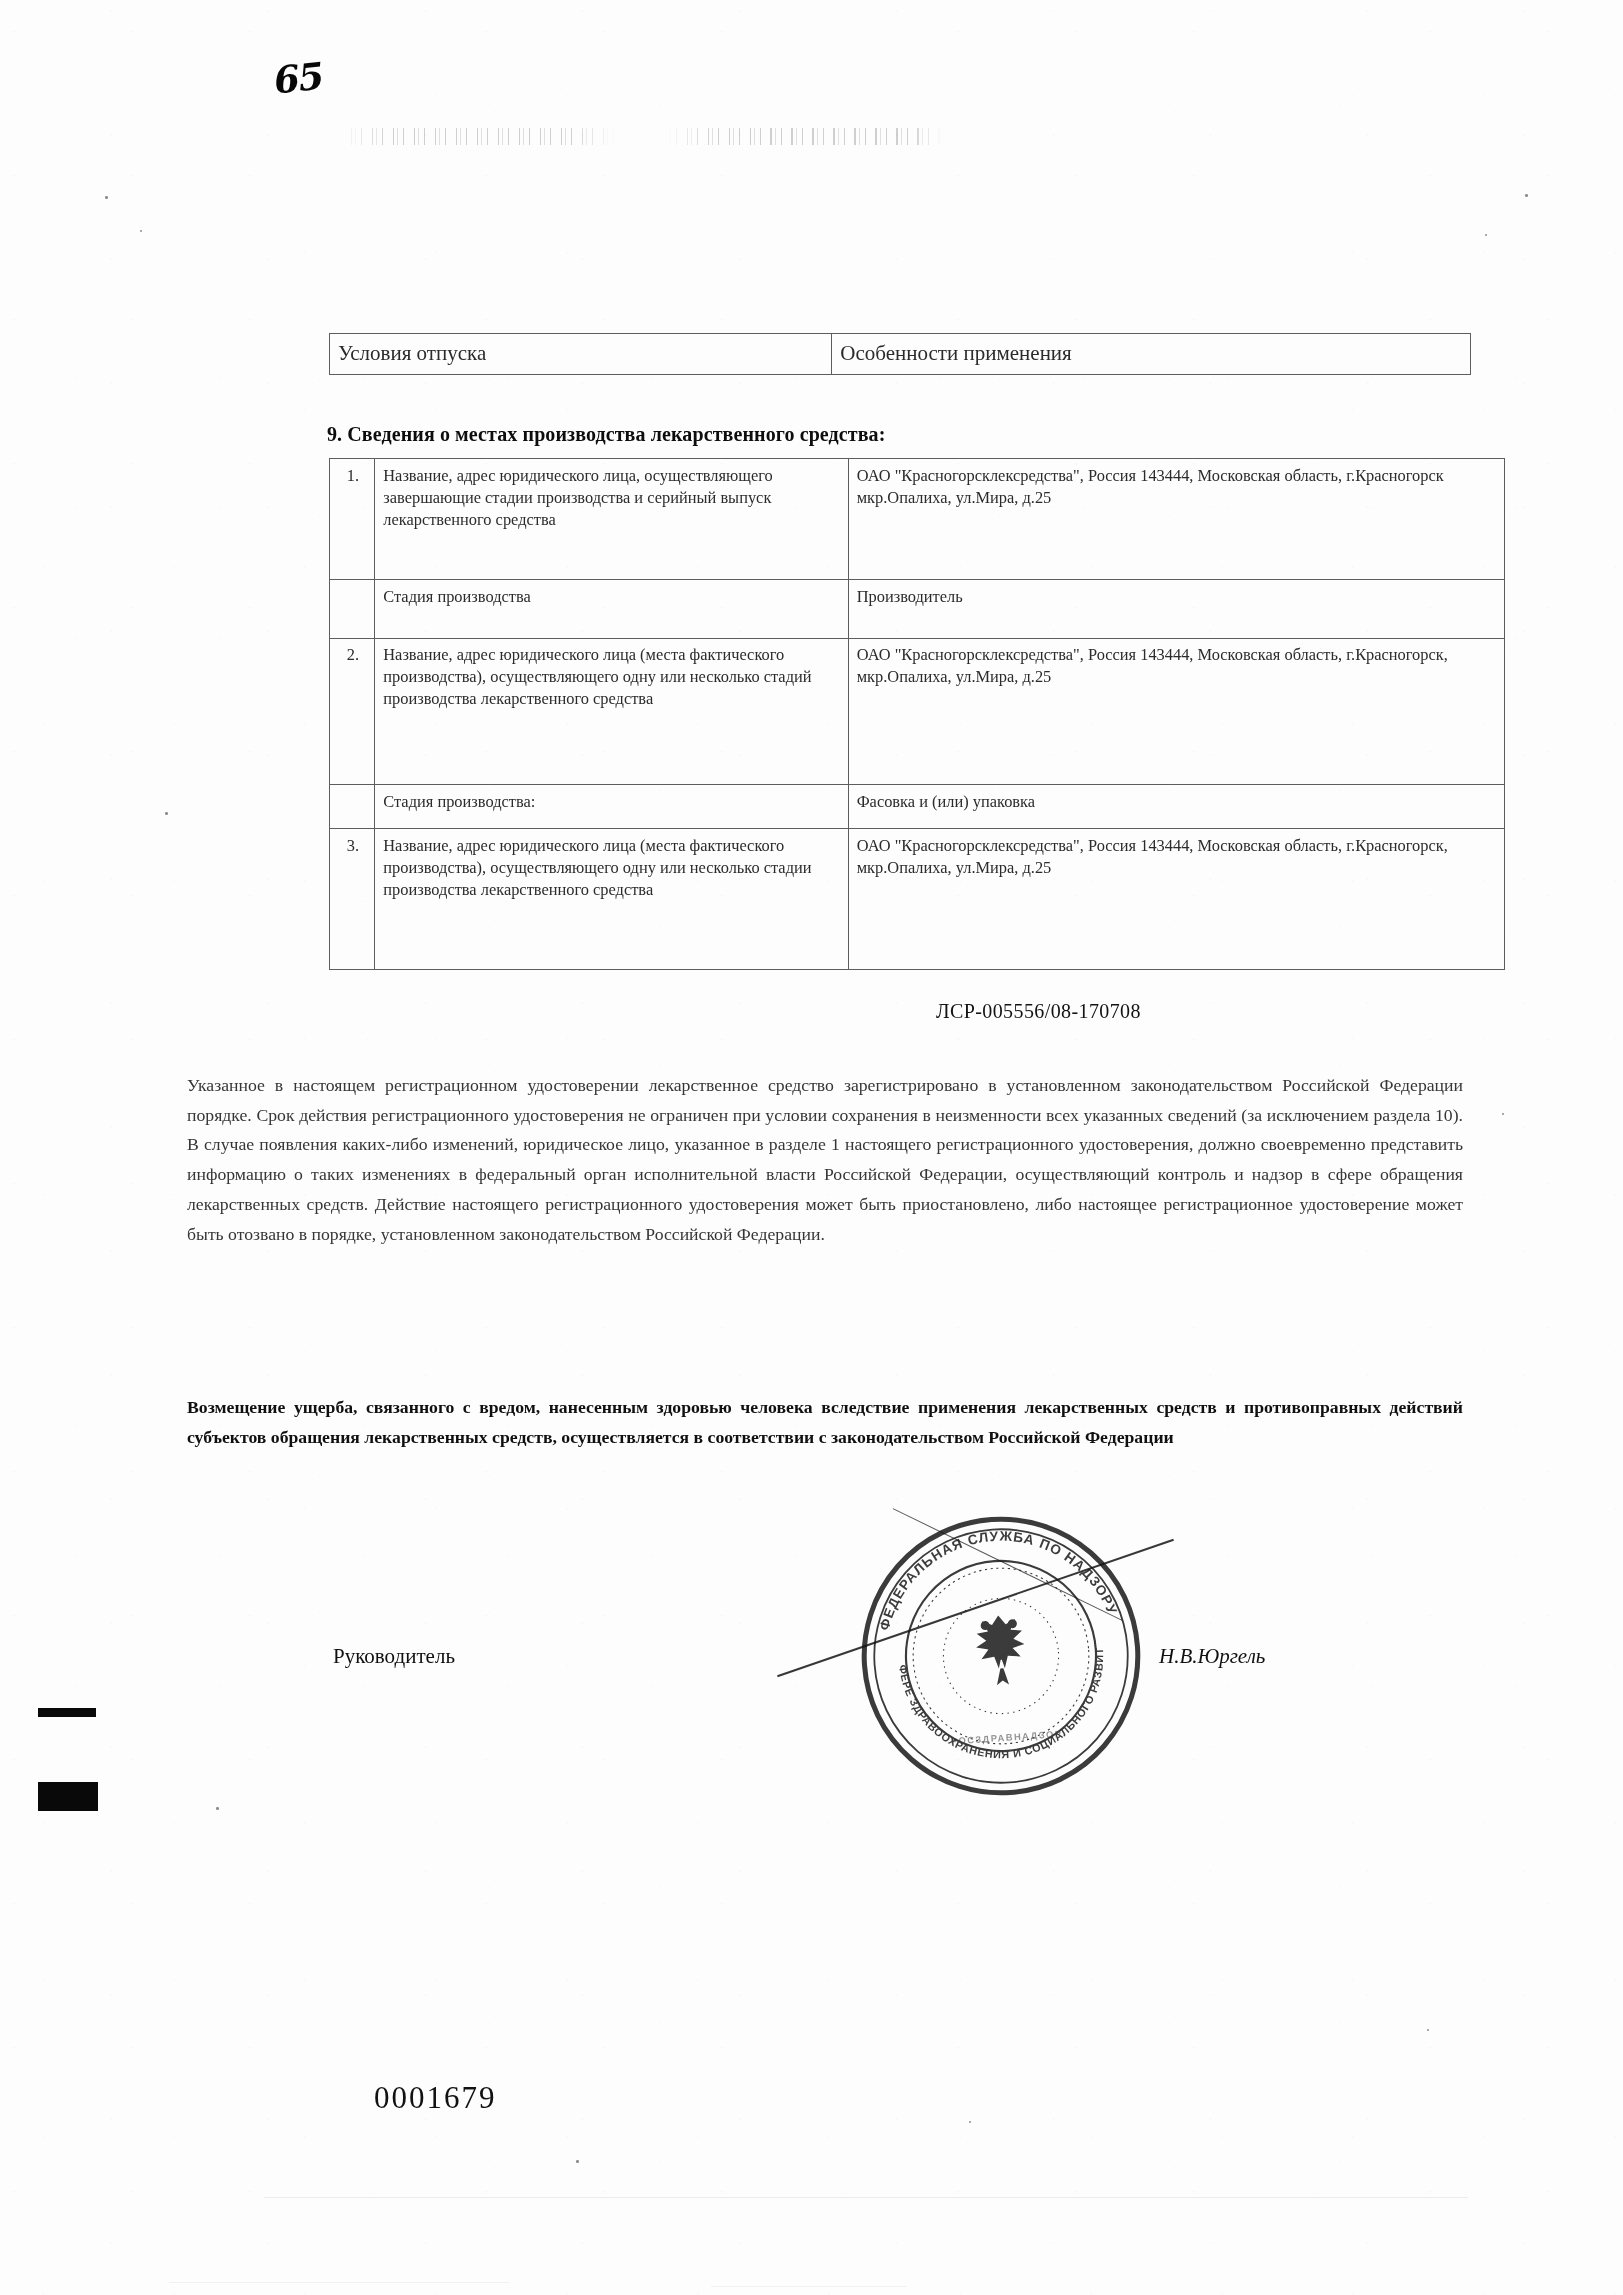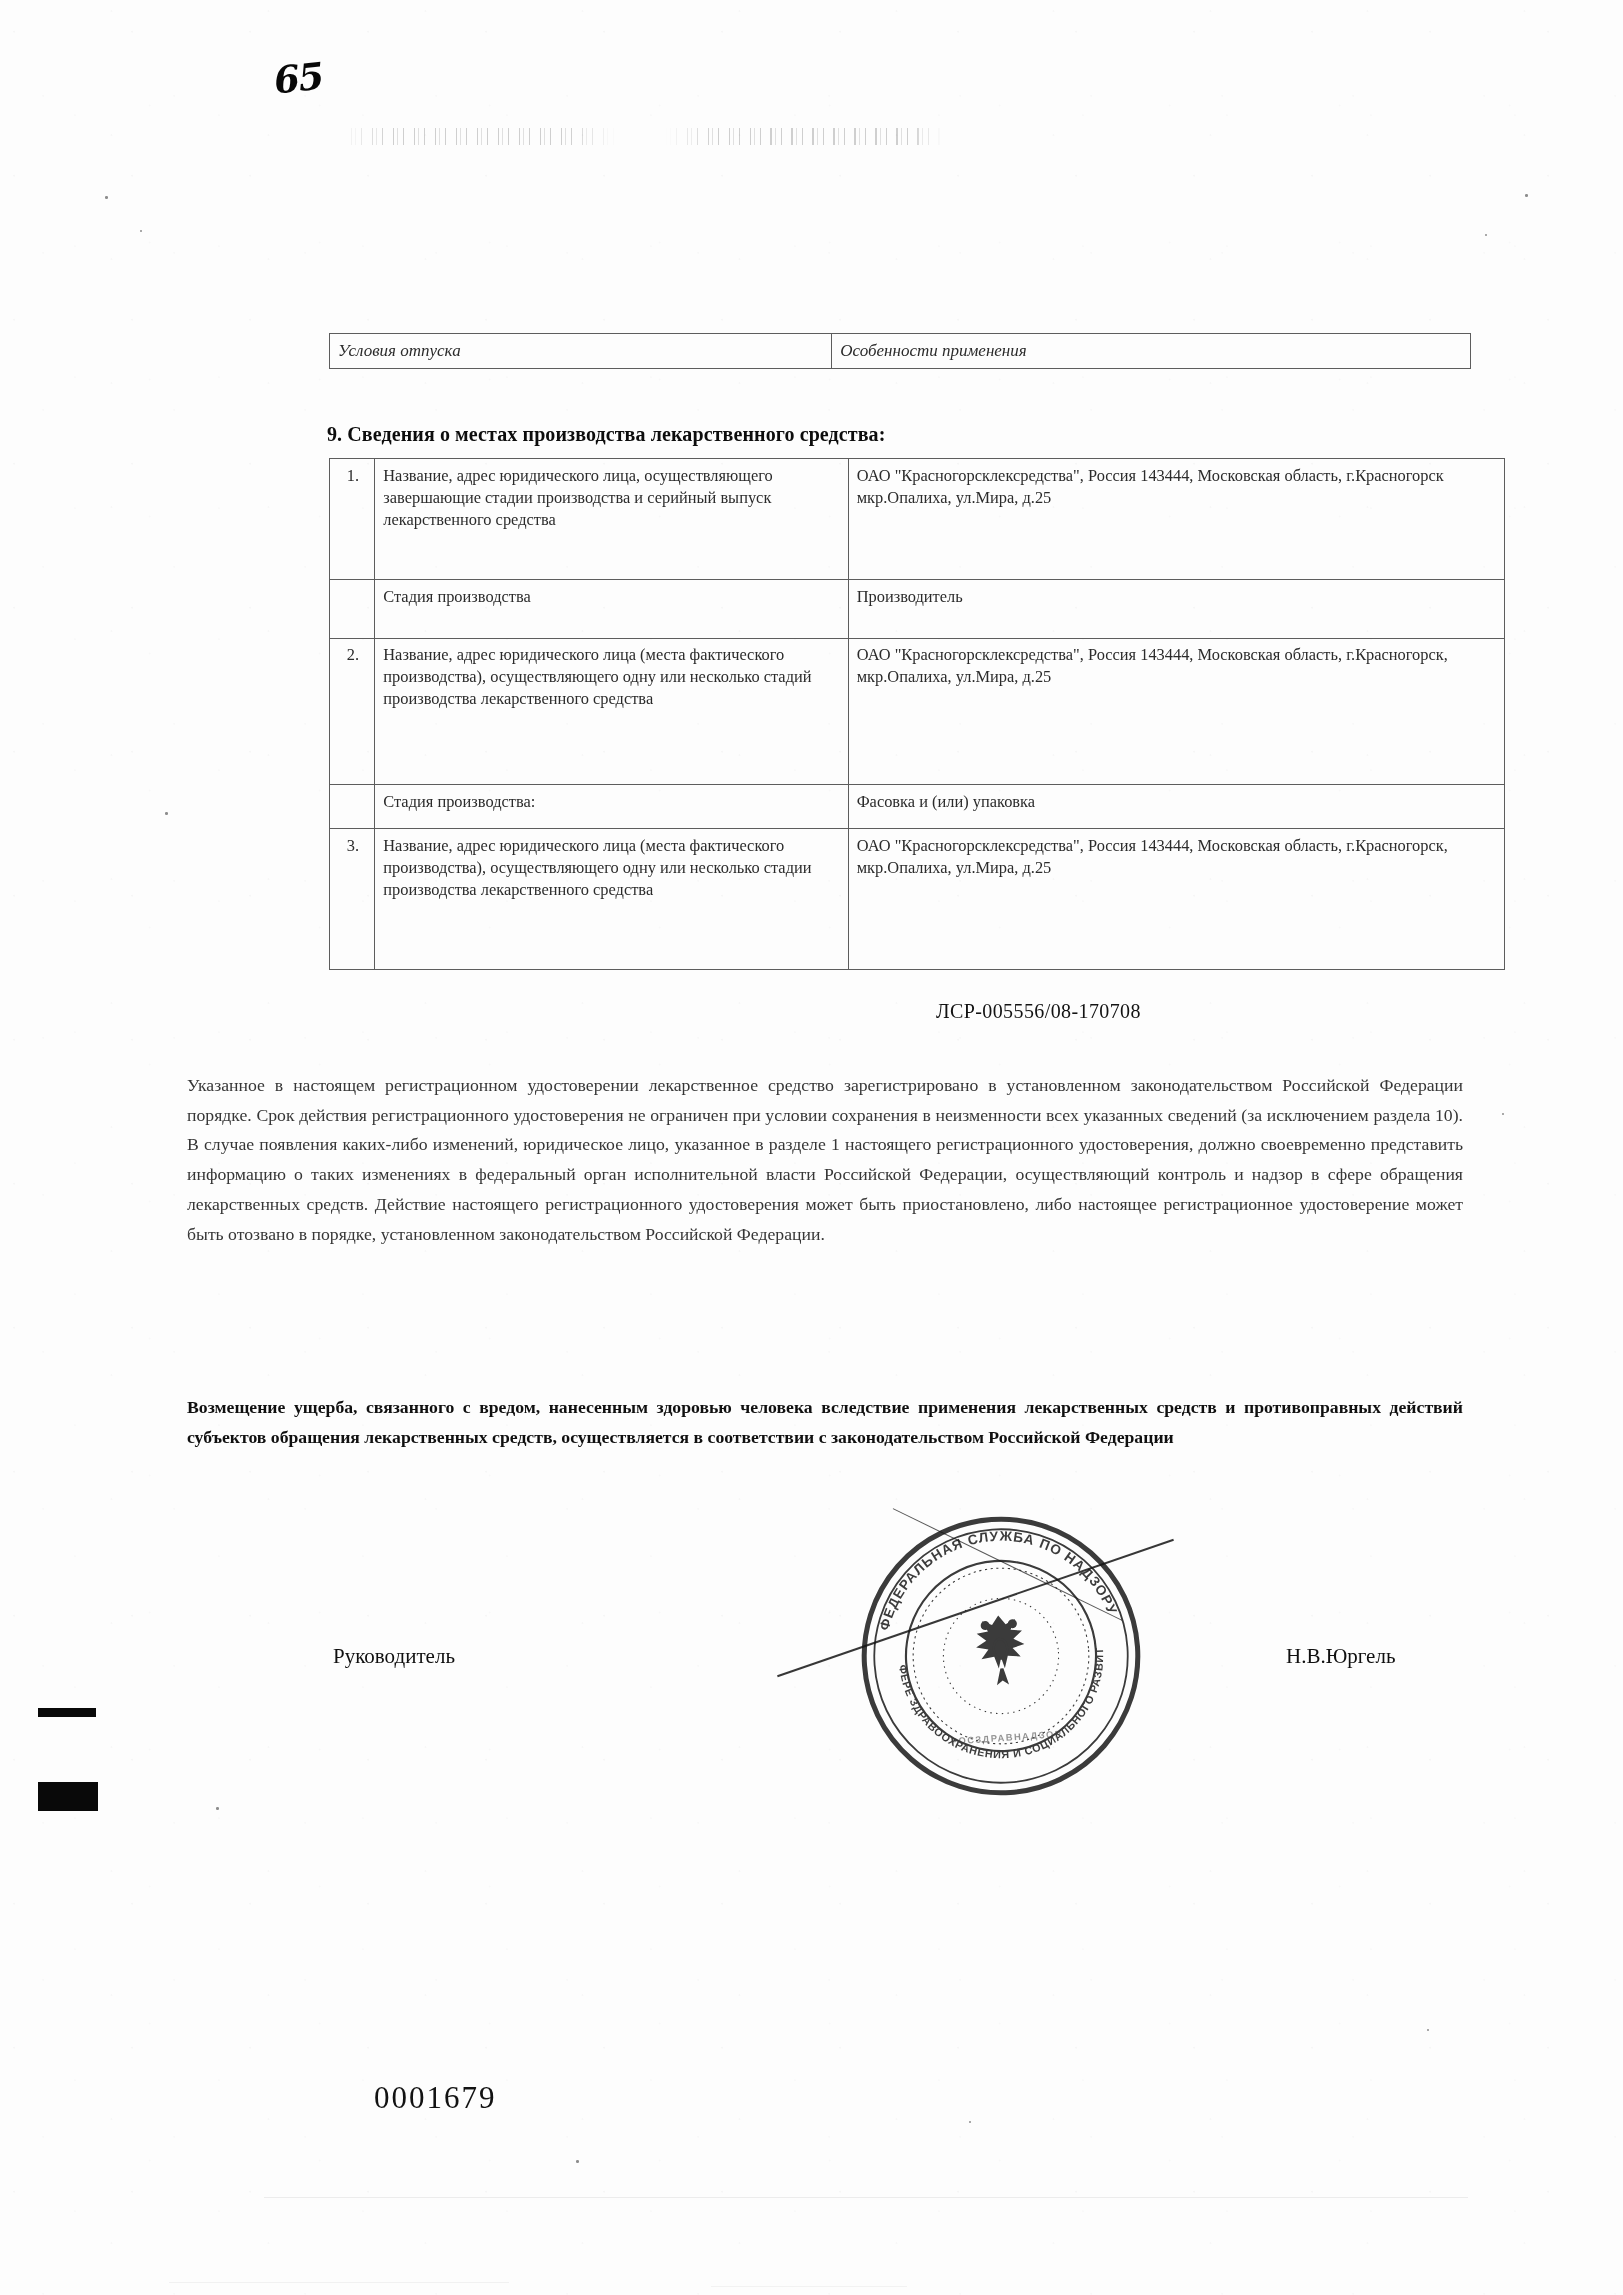--- a/index.html
+++ b/index.html
@@ -76,22 +76,21 @@
   }
   .tbl td {
     border: 0.7px solid #5d5d5d;
     vertical-align: top;
     padding: 5.9px 6.5px 5.9px 7.9px;
     font-size: 16.4px;
     line-height: 1.33;
     color: #1a1a1a;
   }
   .tbl .hdr-it {
-    font-style: italic;
-    font-size: 17px;
+    font-size: 21px;
   }
   .faded td { color: #2b2b2b; }
 
   .col-num   { width: 30px;  text-align: center; padding-left: 2.6px; padding-right: 2.6px; }
   .col-desc  { width: 458px; }
   .col-val   { width: 641px; }
 
   
   .sec-head {
     position: absolute;
@@ -277,21 +276,21 @@
         <path d="M-2,24 L-8,46 L0,40 L8,46 L2,24 Z"></path>
         <ellipse cx="0" cy="-2" rx="9" ry="13" fill="none" stroke="#111" stroke-width="3"></ellipse>
       </g>
       <text x="200" y="318" font-family="Liberation Sans, sans-serif" font-size="13" font-weight="bold" fill="#111" text-anchor="middle" letter-spacing="2" opacity=".55">РОСЗДРАВНАДЗОР</text>
     </svg>
   </div>
   <div class="stamp-strike"></div>
   <div class="stamp-strike2"></div>
 
   <div class="sig-label" style="left:333px; top:1644px;">Руководитель</div>
-  <div class="sig-name" style="left:1286px; top:1644px;">Н.В.Юргель</div>
+  <div class="sig-name" style="left:1159px; top:1644px;font-style:italic;">Н.В.Юргель</div>
 
   <div class="docnum" style="left:374px; top:2080px;">0001679</div>
 
   <div class="rule" style="left:264px; top:2197px; width:1204px; opacity:.22;"></div>
   <div class="rule" style="left:169px; top:2282px; width:340px; opacity:.16;"></div>
   <div class="rule" style="left:711px; top:2286px; width:196px; opacity:.14;"></div>
 
   <div class="speckle" style="left:105px; top:196px; width:2.6px; height:2.6px;"></div>
   <div class="speckle" style="left:140px; top:230px; width:2px; height:2px;"></div>
   <div class="speckle" style="left:1525px; top:194px; width:2.6px; height:2.6px;"></div>

